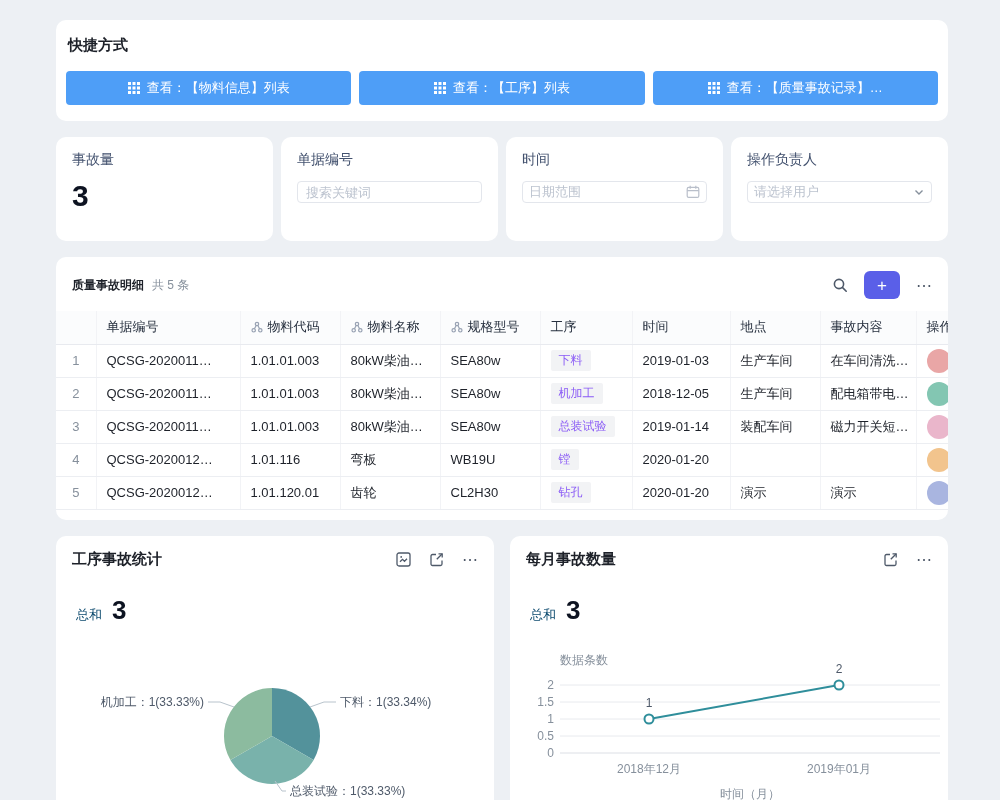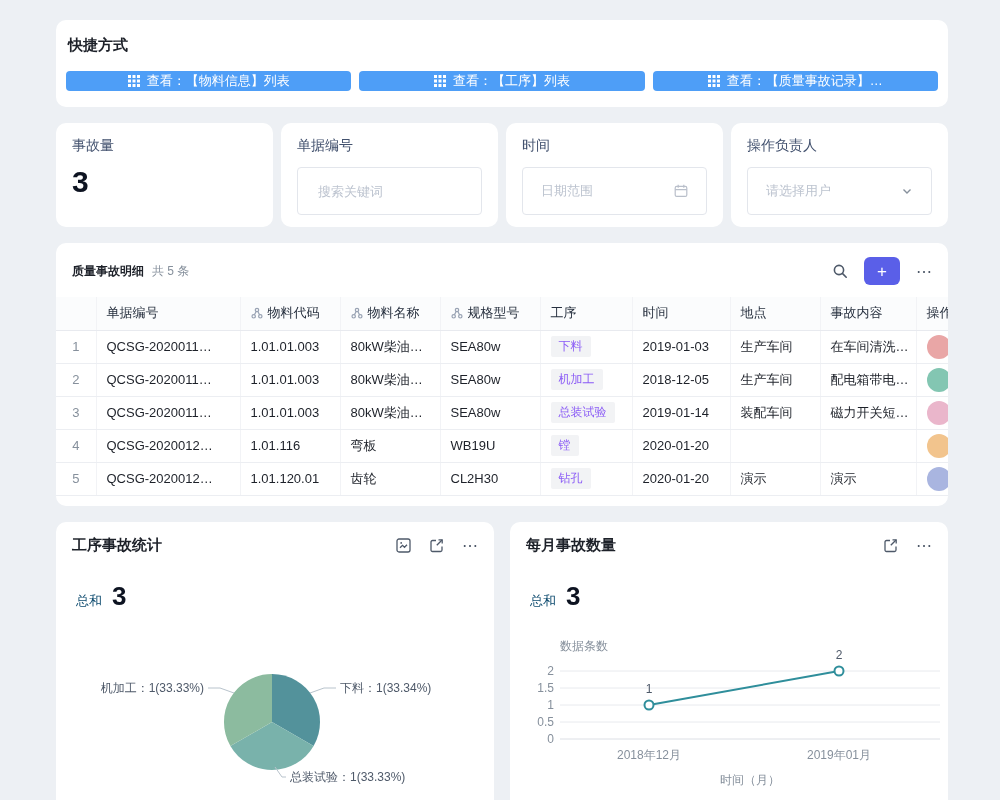--- a/index.html
+++ b/index.html
@@ -9,35 +9,35 @@
     background:#edf0f4; padding:20px 52px 0 56px;
     font-family:"Liberation Sans","DejaVu Sans",sans-serif; color:#1d2129;
   }
   .card { background:#fff; border-radius:10px; }
 
   
   .sc-card { padding:16px 10px; }
   .sc-title { font-size:15px; font-weight:700; margin-bottom:16px; padding-left:2px; }
   .sc-row { display:flex; gap:8px; }
   .sc-btn {
-    flex:1; height:20px; border:none; border-radius:4px; cursor:pointer;
+    flex:1; height:34px; border:none; border-radius:4px; cursor:pointer;
     background:#4e9ef7; color:#fff; font-size:13px; font-family:inherit;
     display:flex; align-items:center; justify-content:center; gap:7px;
     white-space:nowrap; overflow:hidden;
   }
   .sc-btn .gic { display:flex; flex:0 0 auto; }
 
   
   .filter-row { display:flex; gap:8px; margin-top:16px; }
   .f-card { flex:1; padding:14px 16px; height:104px; }
   .f-label { font-size:14px; color:#42516e; }
   .f-value { font-size:30px; font-weight:700; margin-top:10px; color:#0d1321; }
   .f-input {
-    margin-top:12px; height:48px; border:1px solid #e3e6ec; border-radius:4px;
-    display:flex; align-items:center; justify-content:space-between; padding:0 18px;
+    margin-top:12px; height:22px; border:1px solid #e3e6ec; border-radius:4px;
+    display:flex; align-items:center; justify-content:space-between; padding:0 6px;
   }
   .f-input input { border:none; outline:none; width:100%; font-size:13px; font-family:inherit; background:transparent; color:#333; }
   .f-input input::placeholder { color:#bcc3cf; }
   .ph { font-size:13px; color:#bcc3cf; }
 
   
   .table-card { margin-top:16px; padding:14px 0 10px; overflow:hidden; }
   .t-head { display:flex; align-items:center; padding:0 16px 12px; }
   .t-title { font-size:12px; font-weight:700; }
   .t-count { font-size:12px; color:#86909c; margin-left:8px; }

